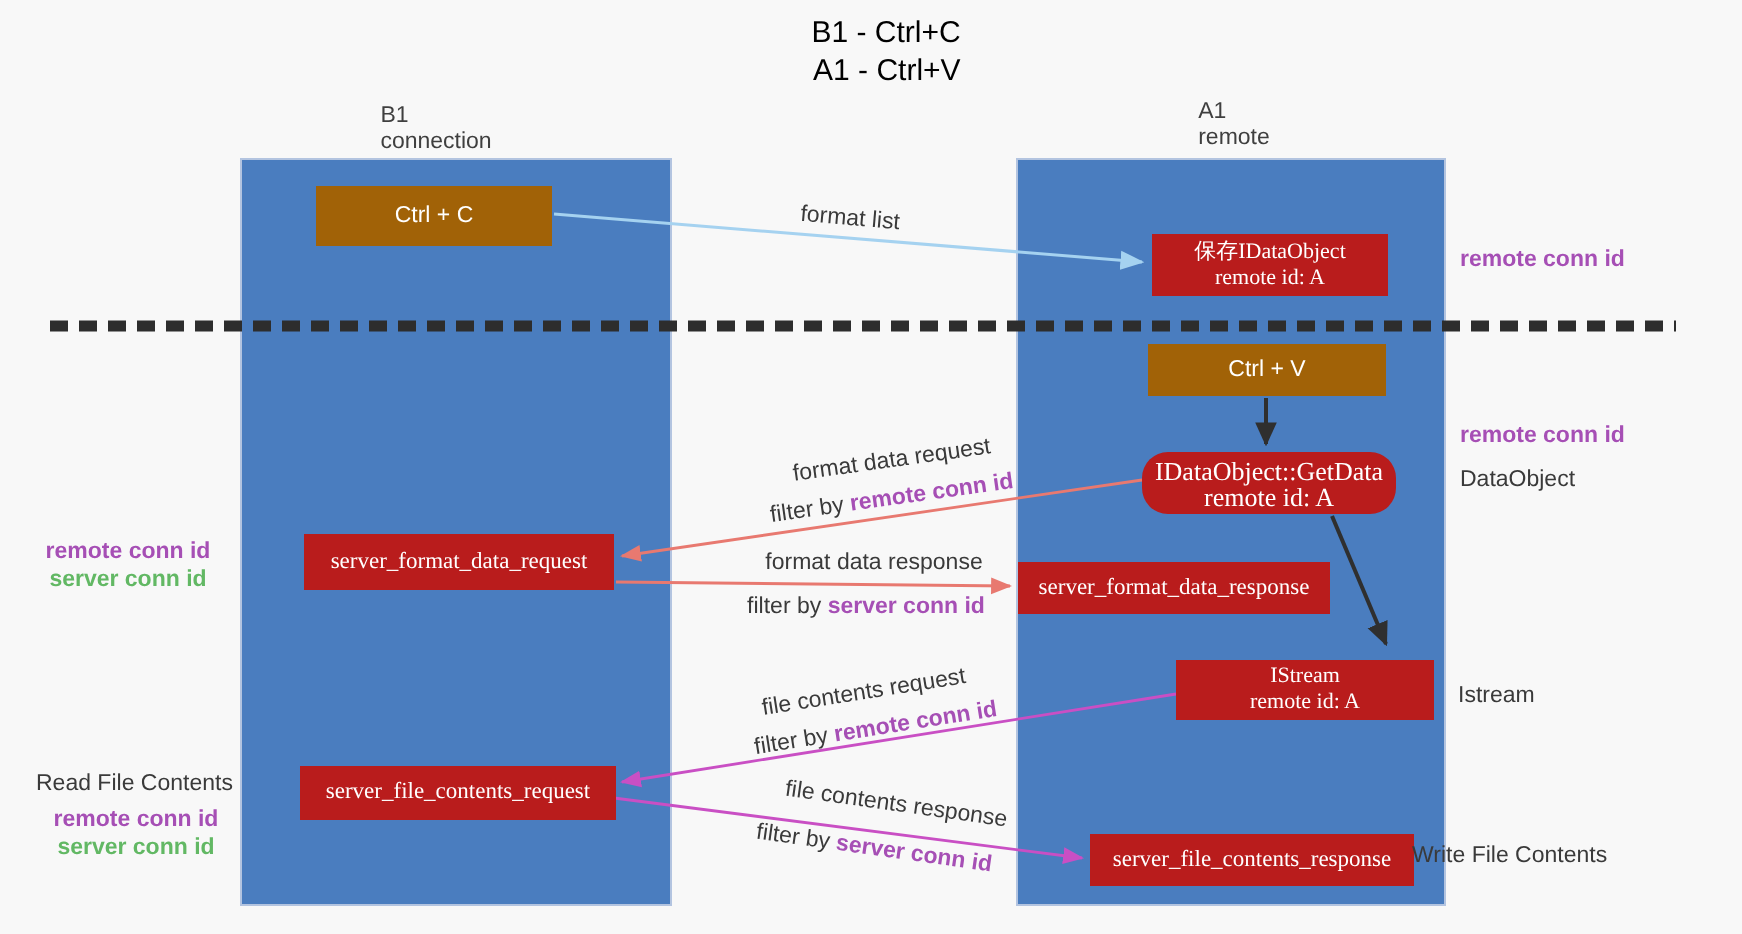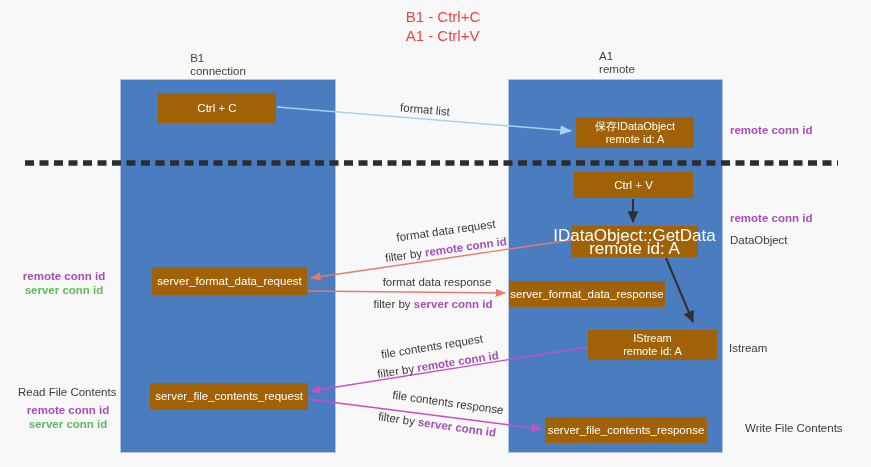--- a/index.html
+++ b/index.html
@@ -10,22 +10,22 @@
   }
   .canvas{
     position:relative;
     width:871px;height:467px;
     background:#f8f8f8;
     overflow:hidden;
   }
   .title{
     position:absolute; top:7px; left:443px;
     transform:translateX(-50%);
-    text-align:left;
-    font-size:15px; line-height:19px; color:#ef4444;
+    text-align:right;
+    font-size:15px; line-height:19px; color:#000000;
   }
   .lane-header{
     position:absolute;
     transform:translateX(-50%);
     text-align:left;
     font-size:11.5px; line-height:13px; color:#3f3f3f;
   }
   .column{
     position:absolute;
     background:#4a7dbf;
@@ -34,21 +34,21 @@
   }
   .node{
     position:absolute;
     display:flex; flex-direction:column;
     align-items:center; justify-content:center;
     color:#ffffff; font-size:11.5px; line-height:13px;
     text-align:center;
     box-sizing:border-box;
   }
   .node.green{background:#a16207;}
-  .node.orange{background:#a16207;}
+  .node.orange{background:#b91c1c;font-family:Liberation Serif, serif;}
   .lbl{
     position:absolute;
     font-size:11.5px; line-height:13px; color:#3a3a3a;
     white-space:nowrap;
   }
   .lbl.centered{transform:translate(-50%,-50%);}
   .purple{color:#a64fb5; font-weight:bold;}
   .green-txt{color:#62b864; font-weight:bold;}
   .svg-overlay{
     position:absolute; top:0; left:0;
@@ -116,21 +116,21 @@
 
   <div class="node orange" style="left:576px; top:117px; width:118px; height:31px; font-size:11px;">
     <div>保存IDataObject</div>
     <div>remote id: A</div>
   </div>
 
   <div class="node green" style="left:574px; top:172px; width:119px; height:26px;">
     <div>Ctrl + V</div>
   </div>
 
-  <div class="node orange" style="left:571px; top:226px; width:127px; height:31px; font-size:17px;">
+  <div class="node orange" style="left:571px; top:226px; width:127px; height:31px; font-size:13px;border-radius:13px;">
     <div>IDataObject::GetData</div>
     <div>remote id: A</div>
   </div>
 
   <div class="node orange" style="left:152px; top:267px; width:155px; height:28px;">
     <div>server_format_data_request</div>
   </div>
 
   <div class="node orange" style="left:509px; top:281px; width:156px; height:26px;">
     <div>server_format_data_response</div>
@@ -160,21 +160,21 @@
   <div class="lbl centered" style="left:432px; top:347px; transform:translate(-50%,-50%) rotate(-9deg);">file contents request</div>
   <div class="lbl centered" style="left:438px; top:365px; transform:translate(-50%,-50%) rotate(-9deg);"><span>filter by </span><span class="purple">remote conn id</span></div>
 
   <div class="lbl centered" style="left:448px; top:403px; transform:translate(-50%,-50%) rotate(8deg);">file contents response</div>
   <div class="lbl centered" style="left:437px; top:425px; transform:translate(-50%,-50%) rotate(8deg);"><span>filter by </span><span class="purple">server conn id</span></div>
 
   <div class="lbl purple" style="left:730px; top:124px;">remote conn id</div>
   <div class="lbl purple" style="left:730px; top:212px;">remote conn id</div>
   <div class="lbl" style="left:730px; top:234px;">DataObject</div>
   <div class="lbl" style="left:729px; top:342px;">Istream</div>
-  <div class="lbl" style="left:745px; top:422px;">Write File Contents</div>
+  <div class="lbl" style="left:706px; top:422px;">Write File Contents</div>
 
   <div class="lbl purple" style="left:14px; top:270px; width:100px; text-align:center;">remote conn id</div>
   <div class="lbl green-txt" style="left:14px; top:284px; width:100px; text-align:center;">server conn id</div>
 
   <div class="lbl" style="left:18px; top:386px; width:100px; text-align:left;">Read File Contents</div>
   <div class="lbl purple" style="left:18px; top:404px; width:100px; text-align:center;">remote conn id</div>
   <div class="lbl green-txt" style="left:18px; top:418px; width:100px; text-align:center;">server conn id</div>
 
 </div>
 

